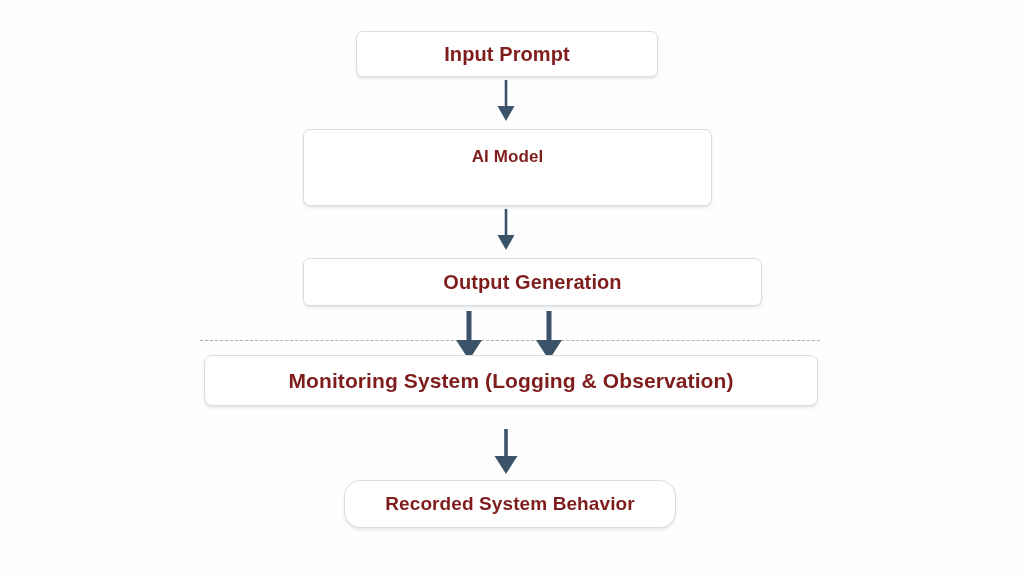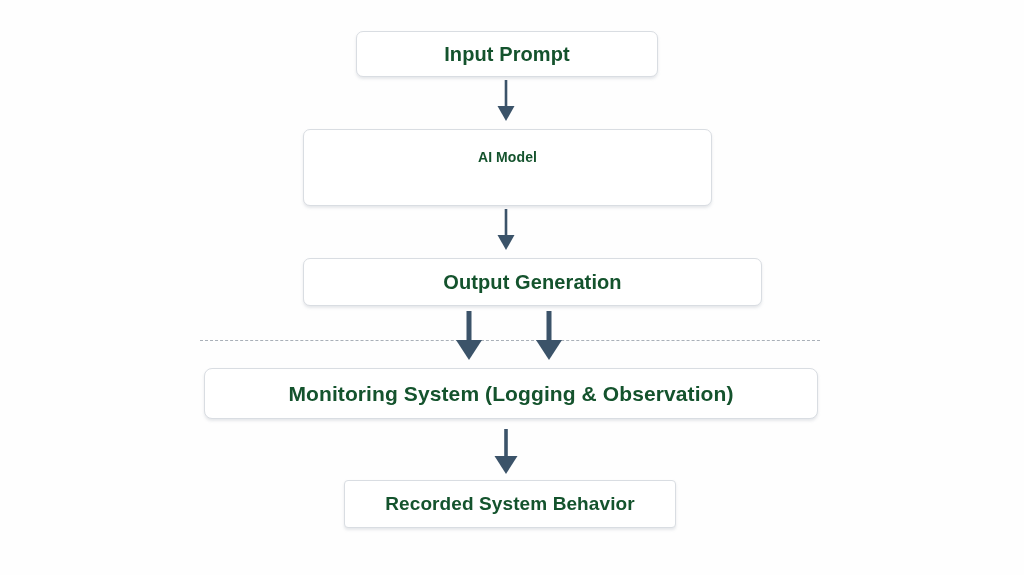--- a/index.html
+++ b/index.html
@@ -27,21 +27,21 @@
     position: absolute;
     box-sizing: border-box;
     background: #ffffff;
     border: 1.5px solid #d9dde2;
     border-radius: 7px;
     box-shadow: 0 2px 3px rgba(140,150,162,0.22);
     display: flex;
     flex-direction: column;
     align-items: center;
     justify-content: center;
-    color: #14532d;
+    color: #7f1d1d;
     text-align: center;
     line-height: 1.22;
     -webkit-font-smoothing: antialiased;
   }
 
   .node .title {
     font-weight: bold;
     letter-spacing: 0.1px;
   }
   .node .sub {
@@ -51,36 +51,36 @@
 
   
   #node-input-prompt {
     left: 356px; top: 31px; width: 302px; height: 46px;
     font-size: 20px;
   }
   #node-ai-model {
     left: 303px; top: 129px; width: 409px; height: 77px;
     font-size: 20px;
   }
-  #node-ai-model .title { font-size: 14px; margin-bottom: 20px; }
+  #node-ai-model .title { font-size: 17px; margin-bottom: 20px; }
   #node-ai-model .sub   { font-size: 20px; }
 
   #node-output-generation {
     left: 303px; top: 258px; width: 459px; height: 48px;
     font-size: 20px;
   }
   #node-monitoring-system {
-    left: 204px; top: 368px; width: 614px; height: 51px;
+    left: 204px; top: 355px; width: 614px; height: 51px;
     font-size: 21px;
     border-radius: 8px;
   }
   #node-recorded-behavior {
     left: 344px; top: 480px; width: 332px; height: 48px;
     font-size: 19px;
-    border-radius: 4px;
+    border-radius: 16px;
   }
 
   
   .arrow {
     position: absolute;
     pointer-events: none;
   }
   #arrow-prompt-to-model   { left: 488px; top: 79px;  width: 36px; height: 44px; }
   #arrow-model-to-output   { left: 488px; top: 208px; width: 36px; height: 44px; }
   #arrow-output-to-mon-a   { left: 450px; top: 310px; width: 38px; height: 52px; }

